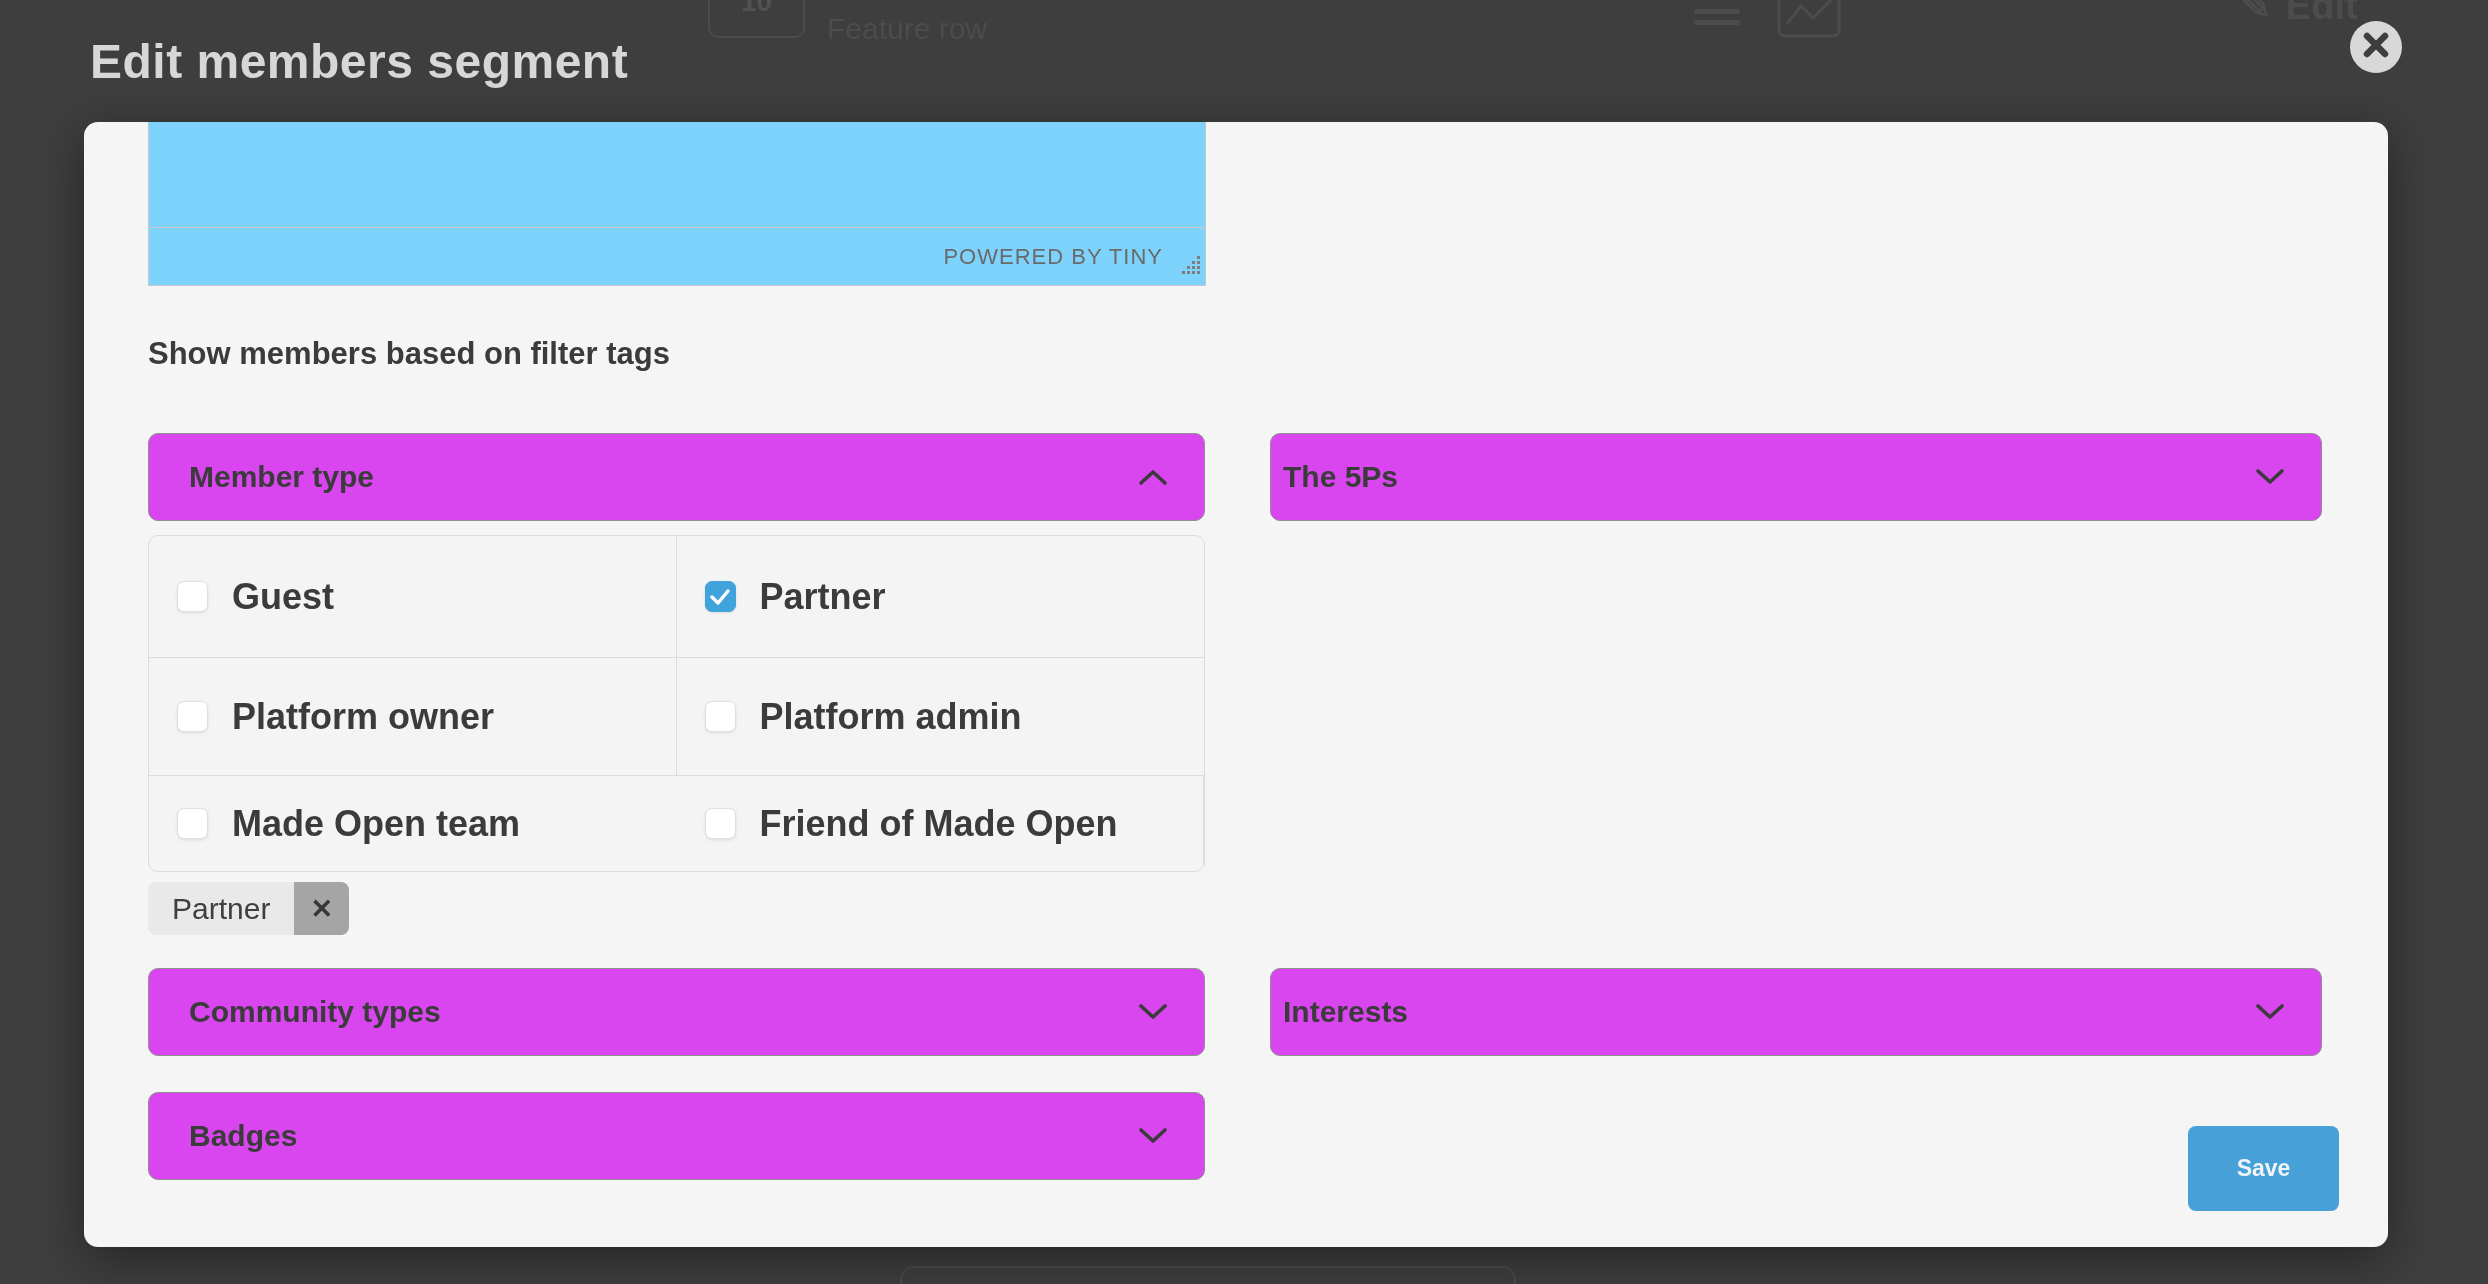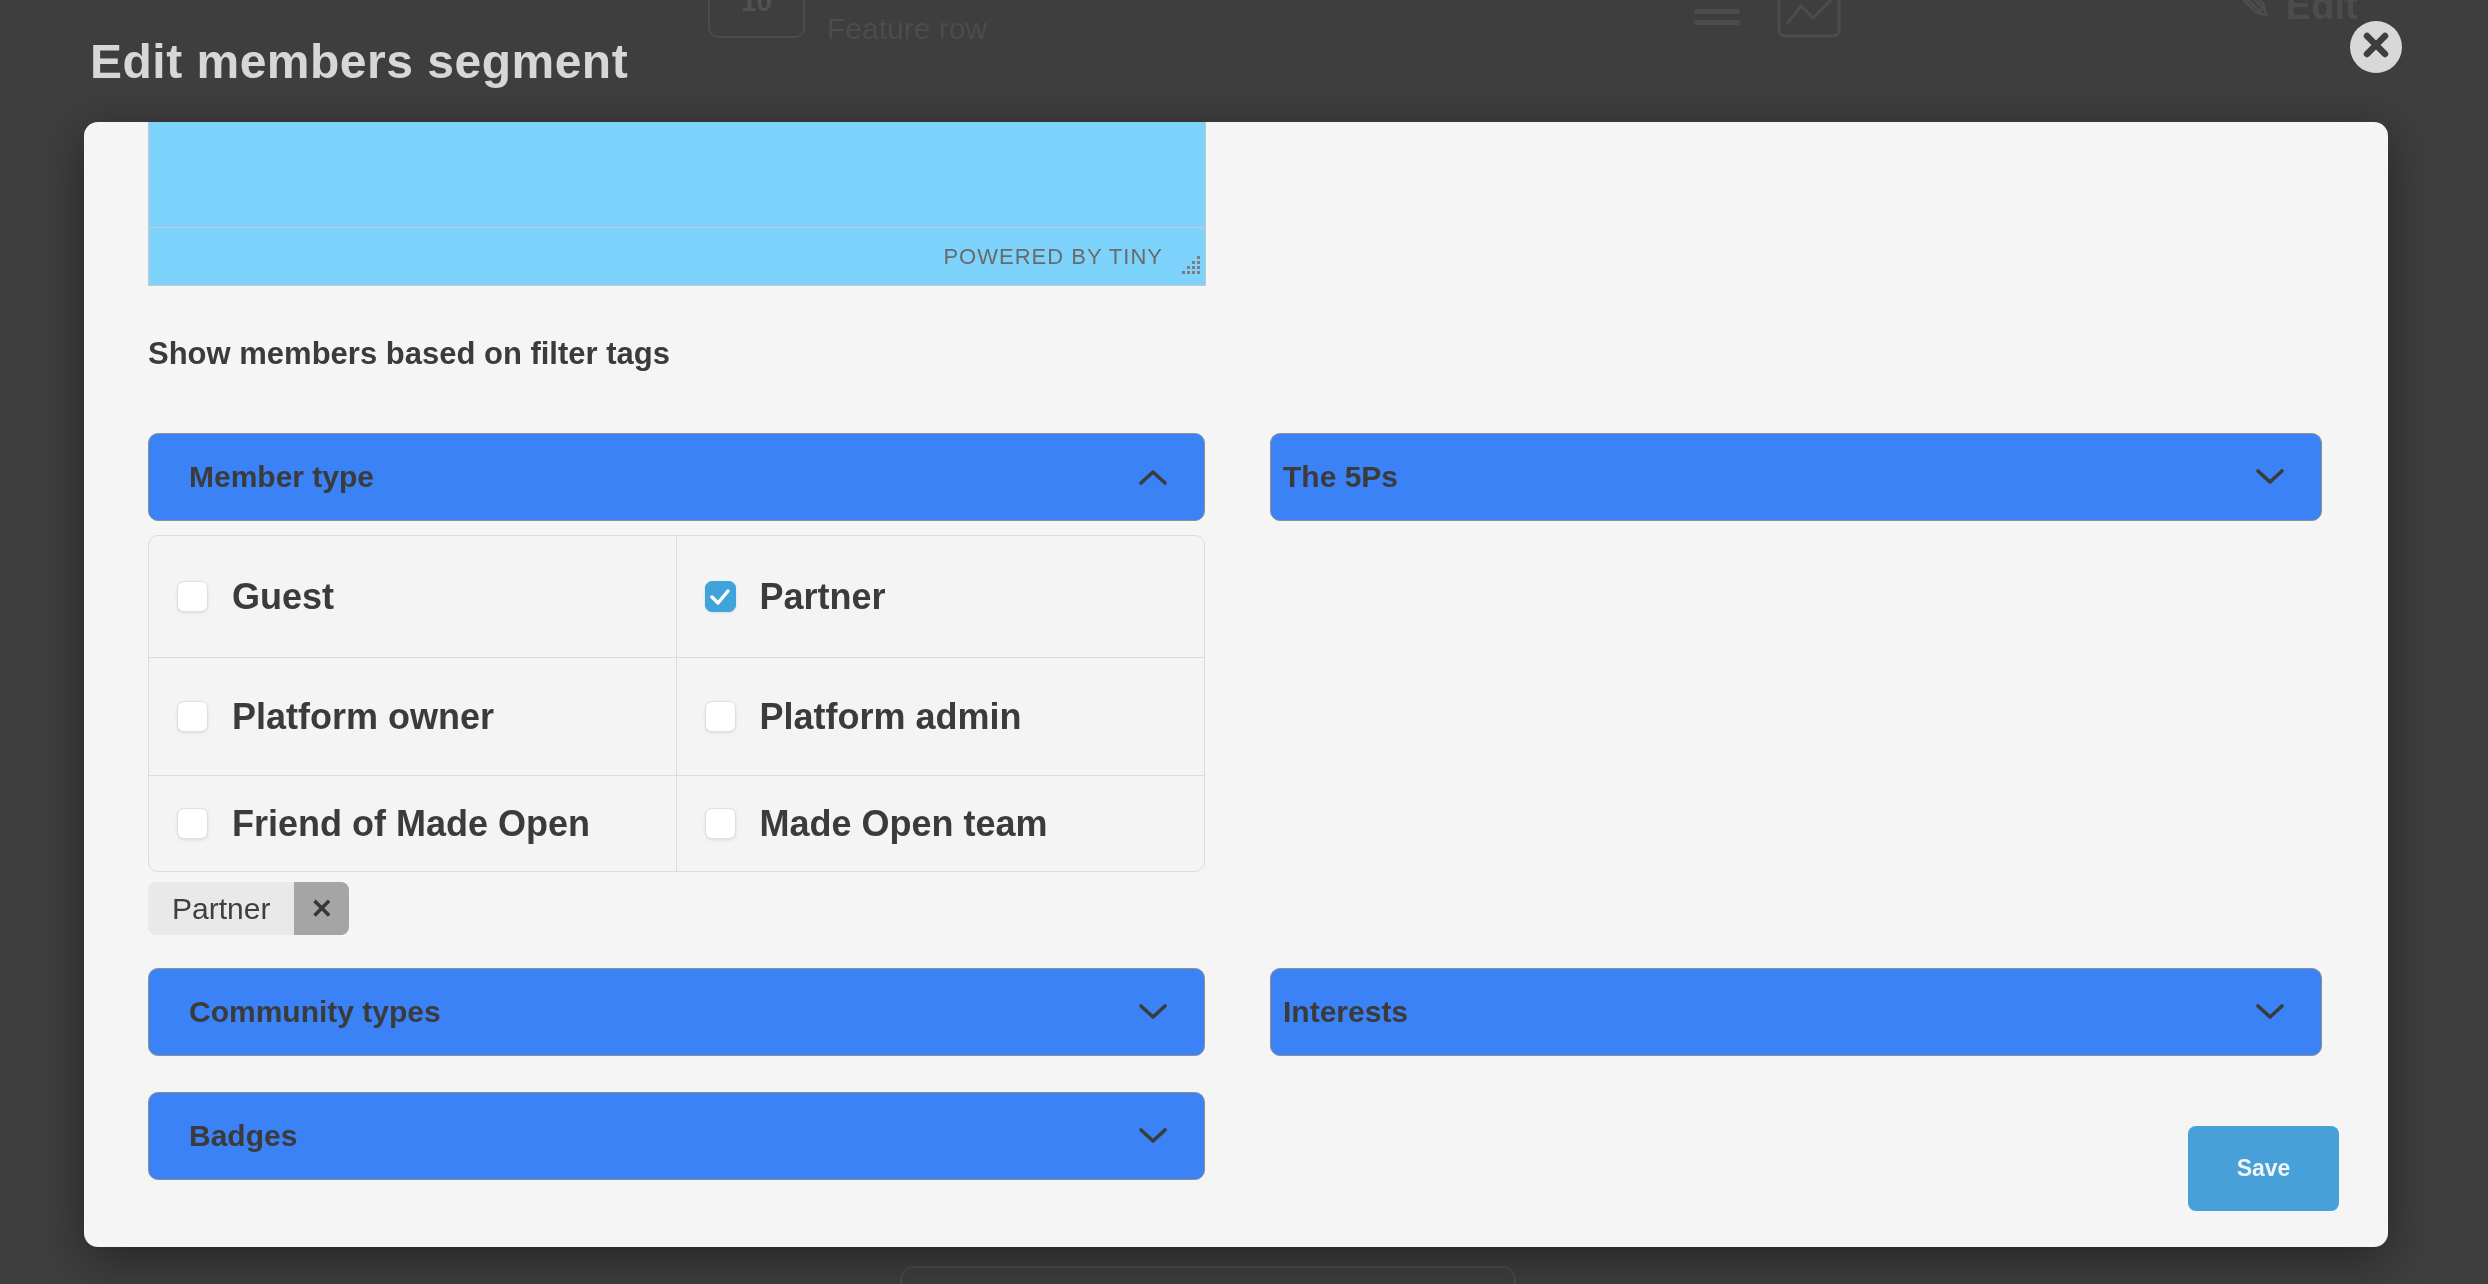--- a/index.html
+++ b/index.html
@@ -65,21 +65,21 @@
   
   .section-heading {
     position:absolute; left:64px; top:214px;
     font-size:31px; font-weight:bold; color:#3b3b3b;
   }
 
   
   .dropdown {
     position:absolute; height:88px;
     border:1px solid #8f8f8f; border-radius:10px;
-    background:#3b82f6;
+    background:#d946ef;
     display:flex; align-items:center;
     padding:0 36px 0 40px;
     font-size:30px; font-weight:bold; color:#3b3b3b;
     cursor:pointer;
   }
   .dropdown .chev { margin-left:auto; display:flex; }
   .col-left  { left:64px;  width:1057px; }
   .col-right { left:1186px; width:1052px;padding-left:12px; }
   .row-1 { top:311px; }
   .row-2 { top:846px; }
@@ -237,31 +237,31 @@
         
       </span>
       <span class="option-label">Platform owner</span>
     </div>
     <div class="option-cell r2">
       <span class="checkbox">
         
       </span>
       <span class="option-label">Platform admin</span>
     </div>
+    <div class="option-cell r3">
+      <span class="checkbox">
+        
+      </span>
+      <span class="option-label">Made Open team</span>
+    </div>
     <div class="option-cell r3 left-col">
       <span class="checkbox">
         
       </span>
       <span class="option-label">Friend of Made Open</span>
-    </div>
-    <div class="option-cell r3">
-      <span class="checkbox">
-        
-      </span>
-      <span class="option-label">Made Open team</span>
     </div>
   </div>
 
   <div class="tag">
     <span class="tag-text">Partner</span>
     <span class="tag-remove">
       <span>✕</span>
     </span>
   </div>
 

